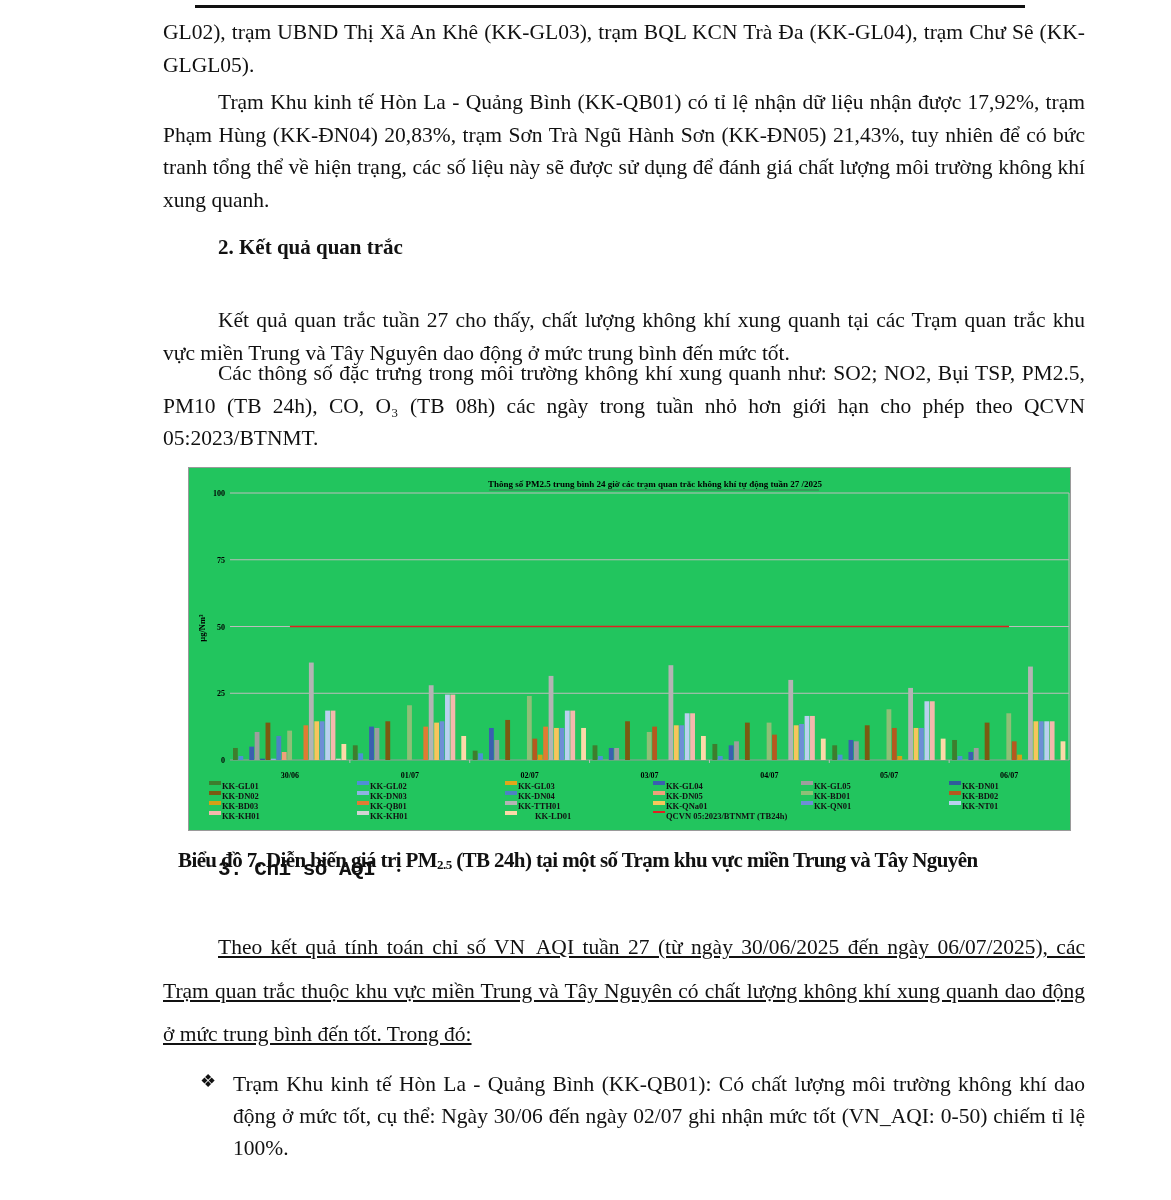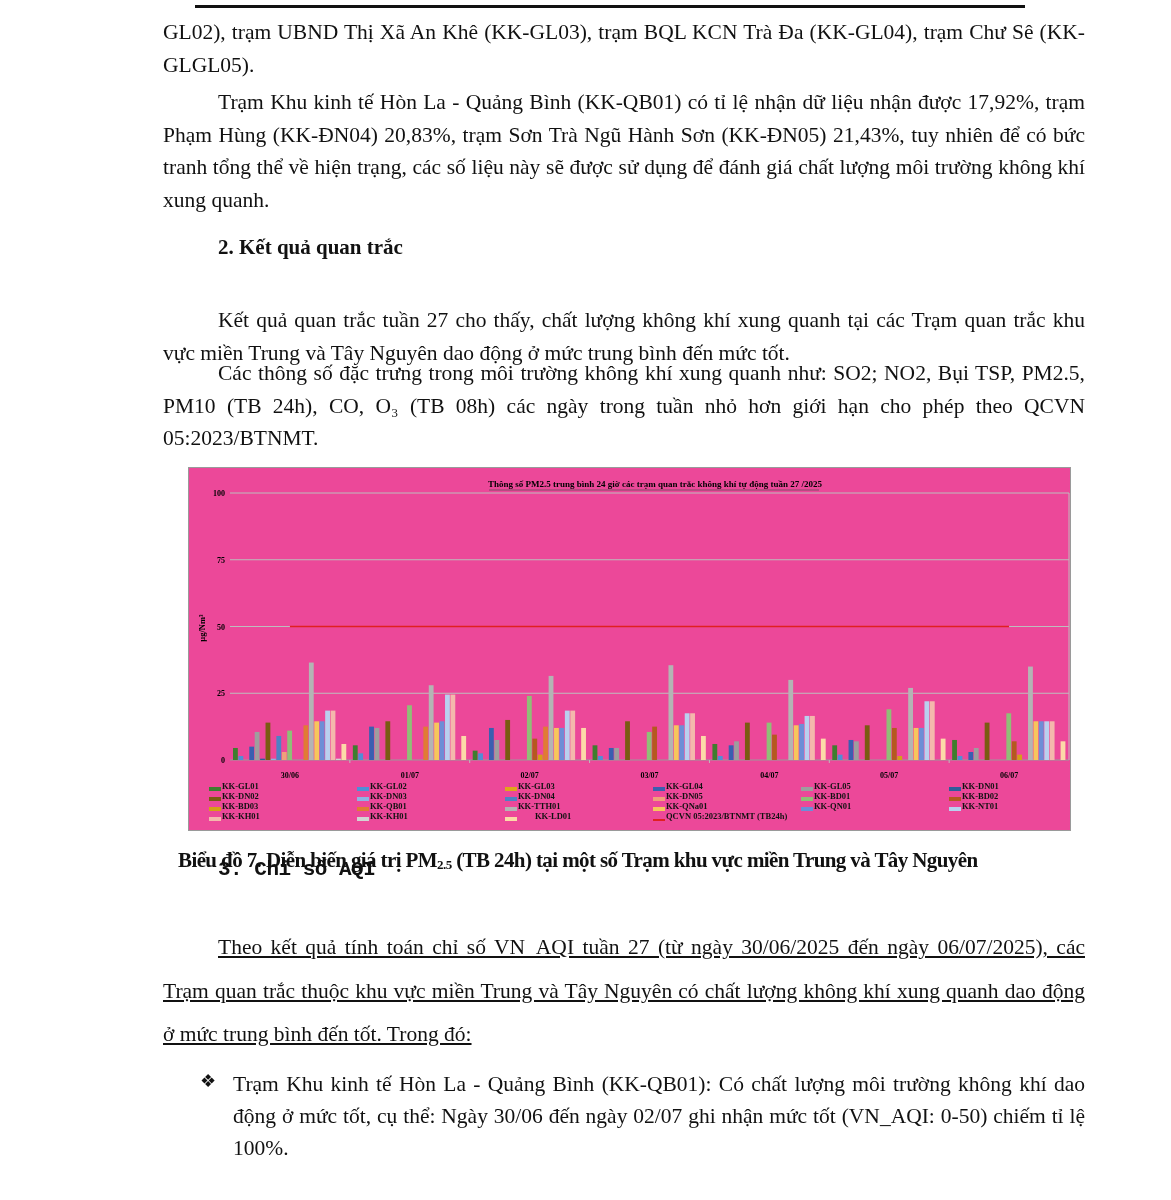--- a/index.html
+++ b/index.html
@@ -7,29 +7,29 @@
          font-family: "Liberation Serif", serif; color: #111; }
   .top-rule { position: absolute; left: 195px; top: 5px; width: 830px; height: 3px; background: #111; }
   .p { position: absolute; left: 163px; width: 922px; font-size: 21.5px; line-height: 32.5px;
        text-align: justify; margin: 0; }
   .p.indent { text-indent: 55px; }
   .h { position: absolute; left: 218px; font-size: 21px; font-weight: bold; margin: 0; }
   .caption { position: absolute; left: 178px; top: 848px; font-size: 21px; font-weight: bold;
              letter-spacing: -0.6px; white-space: nowrap; }
   .caption sub { font-size: 13px; vertical-align: -2px; }
   .chart-frame { position: absolute; left: 188px; top: 467px; width: 883px; height: 364px;
-                 border: 1px solid #9a9a9a; box-sizing: border-box; background: #ec4899; }
+                 border: 1px solid #9a9a9a; box-sizing: border-box; background: #22c55e; }
   .chart-frame svg { position: absolute; left: 0; top: 0; }
   .bullet { position: absolute; left: 163px; top: 1068px; width: 922px; }
   .bullet .mark { position: absolute; left: 37px; top: 2px; font-size: 18px; }
   .bullet .txt { position: absolute; left: 70px; width: 852px; font-size: 21.5px; line-height: 32px;
                  text-align: justify; }
   .legend { position: absolute; left: 20px; top: 313px; width: 860px; font-size: 8.5px;
             font-weight: bold; font-family: "Liberation Serif", serif; }
-  .legend-item { position: absolute; display: flex; align-items: flex-end; white-space: nowrap; }
+  .legend-item { position: absolute; display: flex; align-items: flex-start; white-space: nowrap; }
   .legend-swatch { width: 12px; height: 4px; margin-right: 1px; }
 </style>
 </head>
 <body>
 
 <div class="top-rule"></div>
 
 <p class="p" style="top:16px;">GL02), trạm UBND Thị Xã An Khê (KK-GL03), trạm BQL KCN Trà Đa (KK-GL04), trạm Chư Sê (KK-GLGL05).</p>
 
 <p class="p indent" style="top:86px;">Trạm Khu kinh tế Hòn La - Quảng Bình (KK-QB01) có tỉ lệ nhận dữ liệu nhận được 17,92%, trạm Phạm Hùng (KK-ĐN04) 20,83%, trạm Sơn Trà Ngũ Hành Sơn (KK-ĐN05) 21,43%, tuy nhiên để có bức tranh tổng thể về hiện trạng, các số liệu này sẽ được sử dụng để đánh giá chất lượng môi trường không khí xung quanh.</p>

